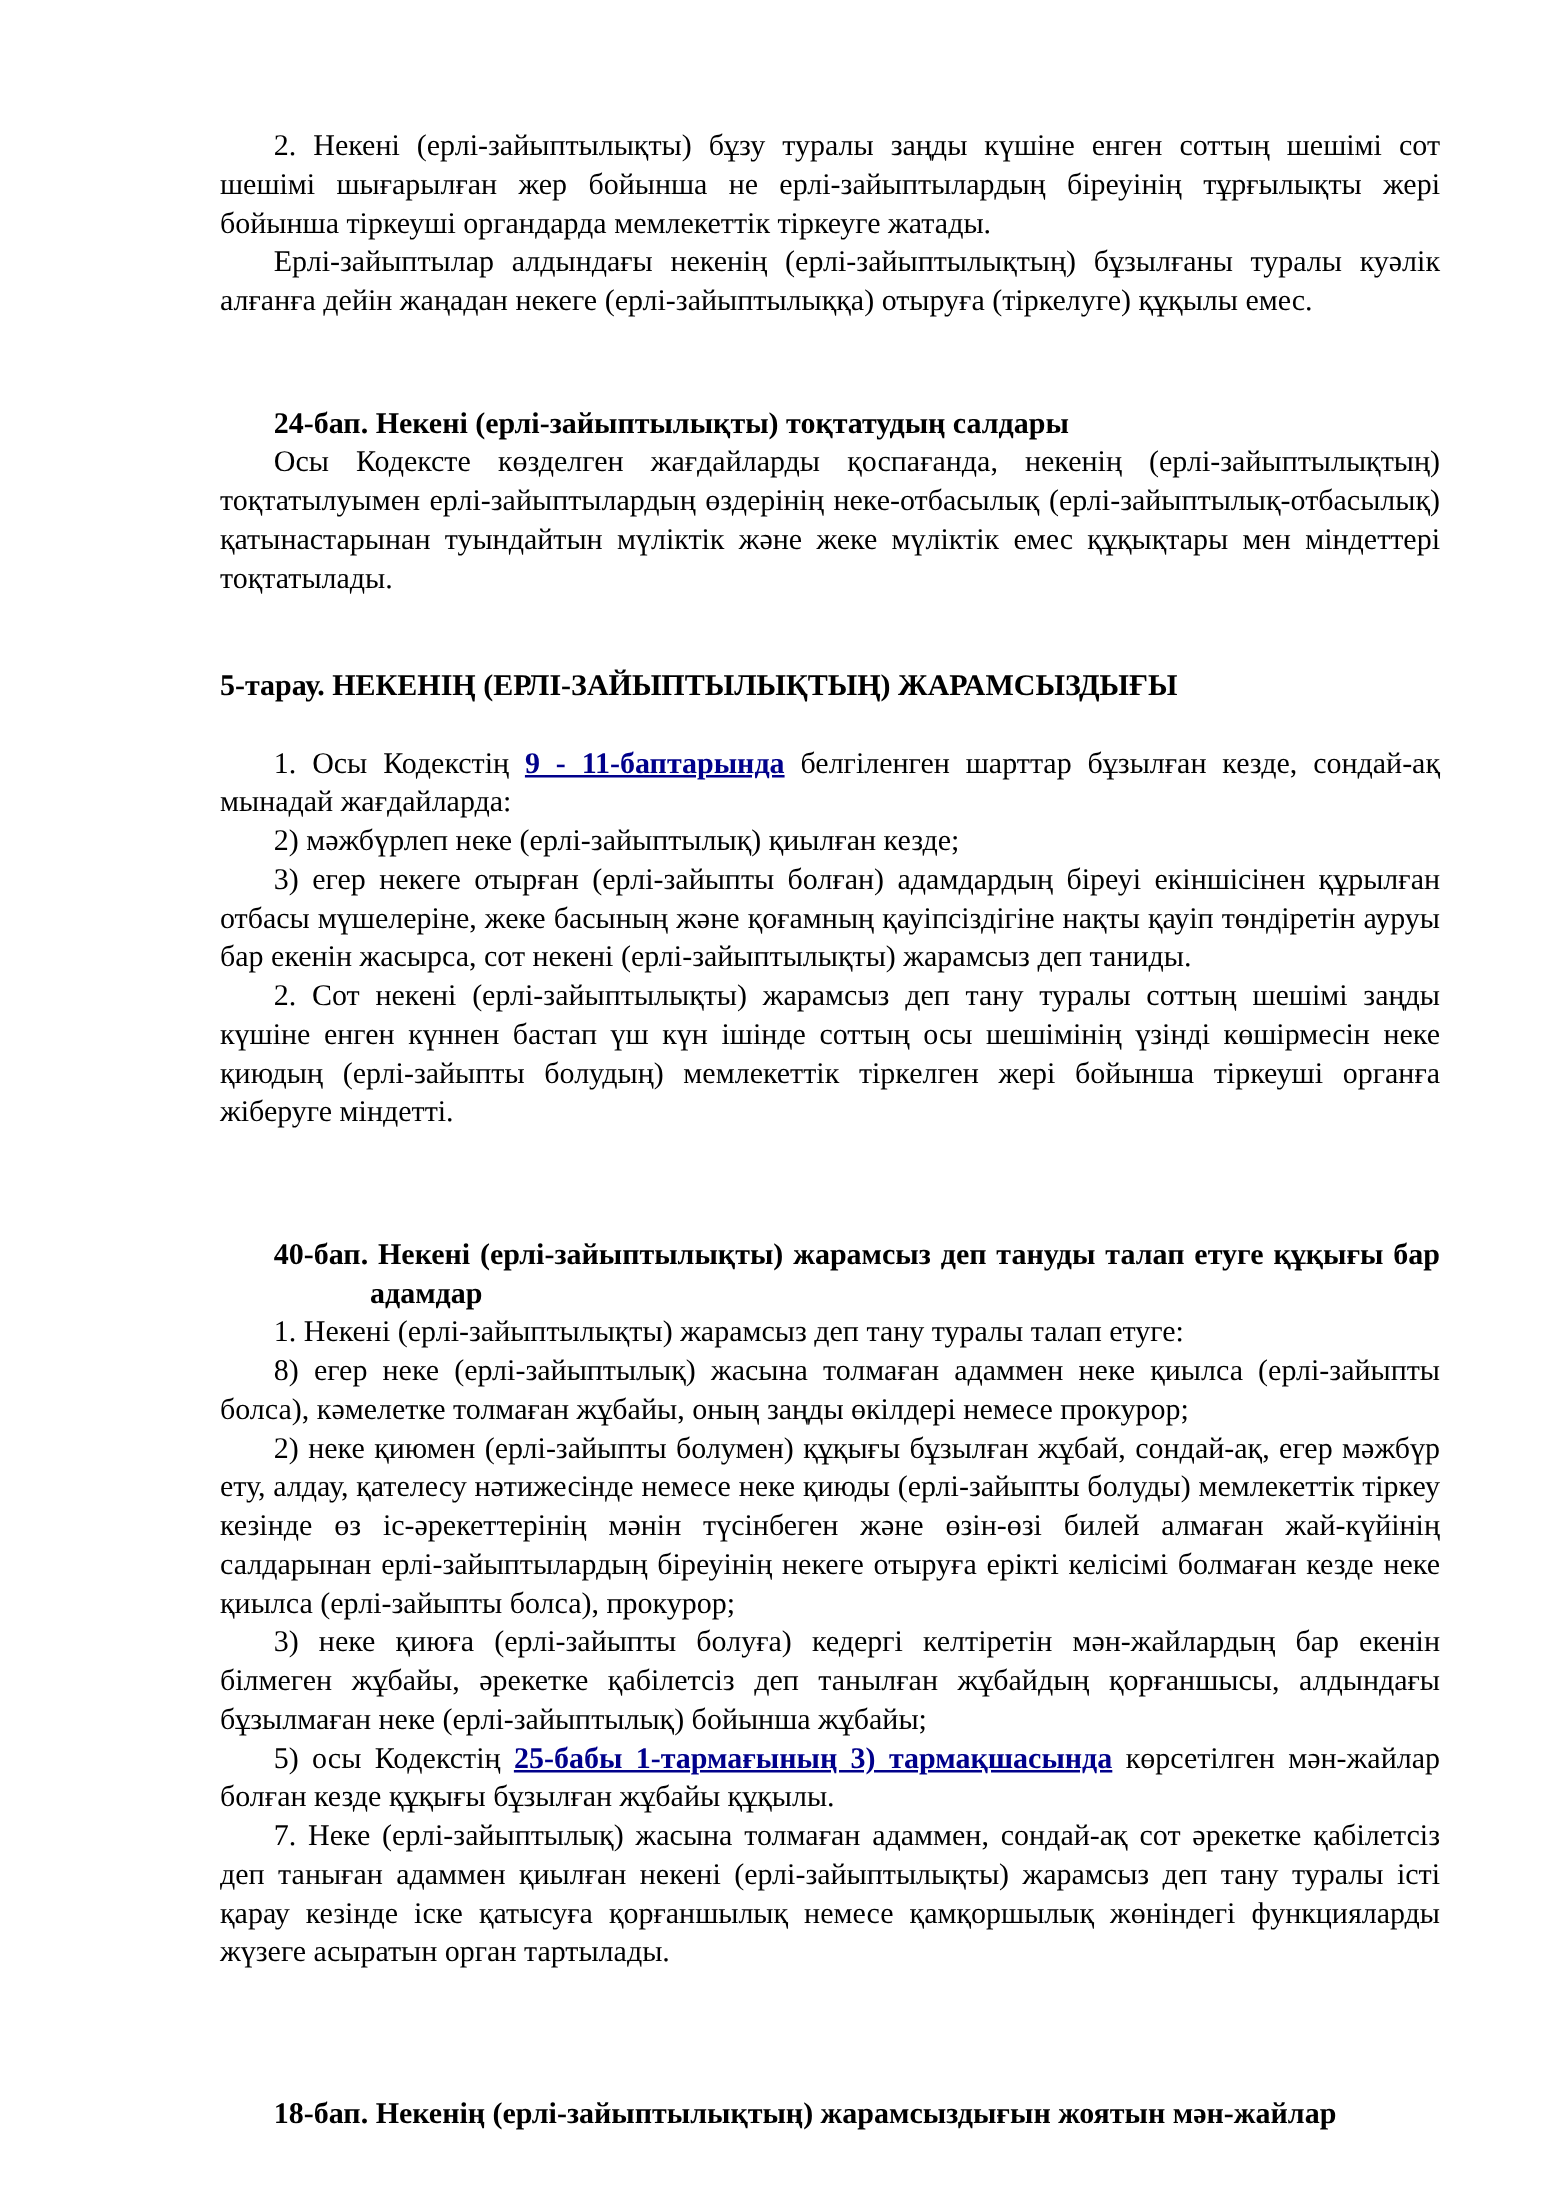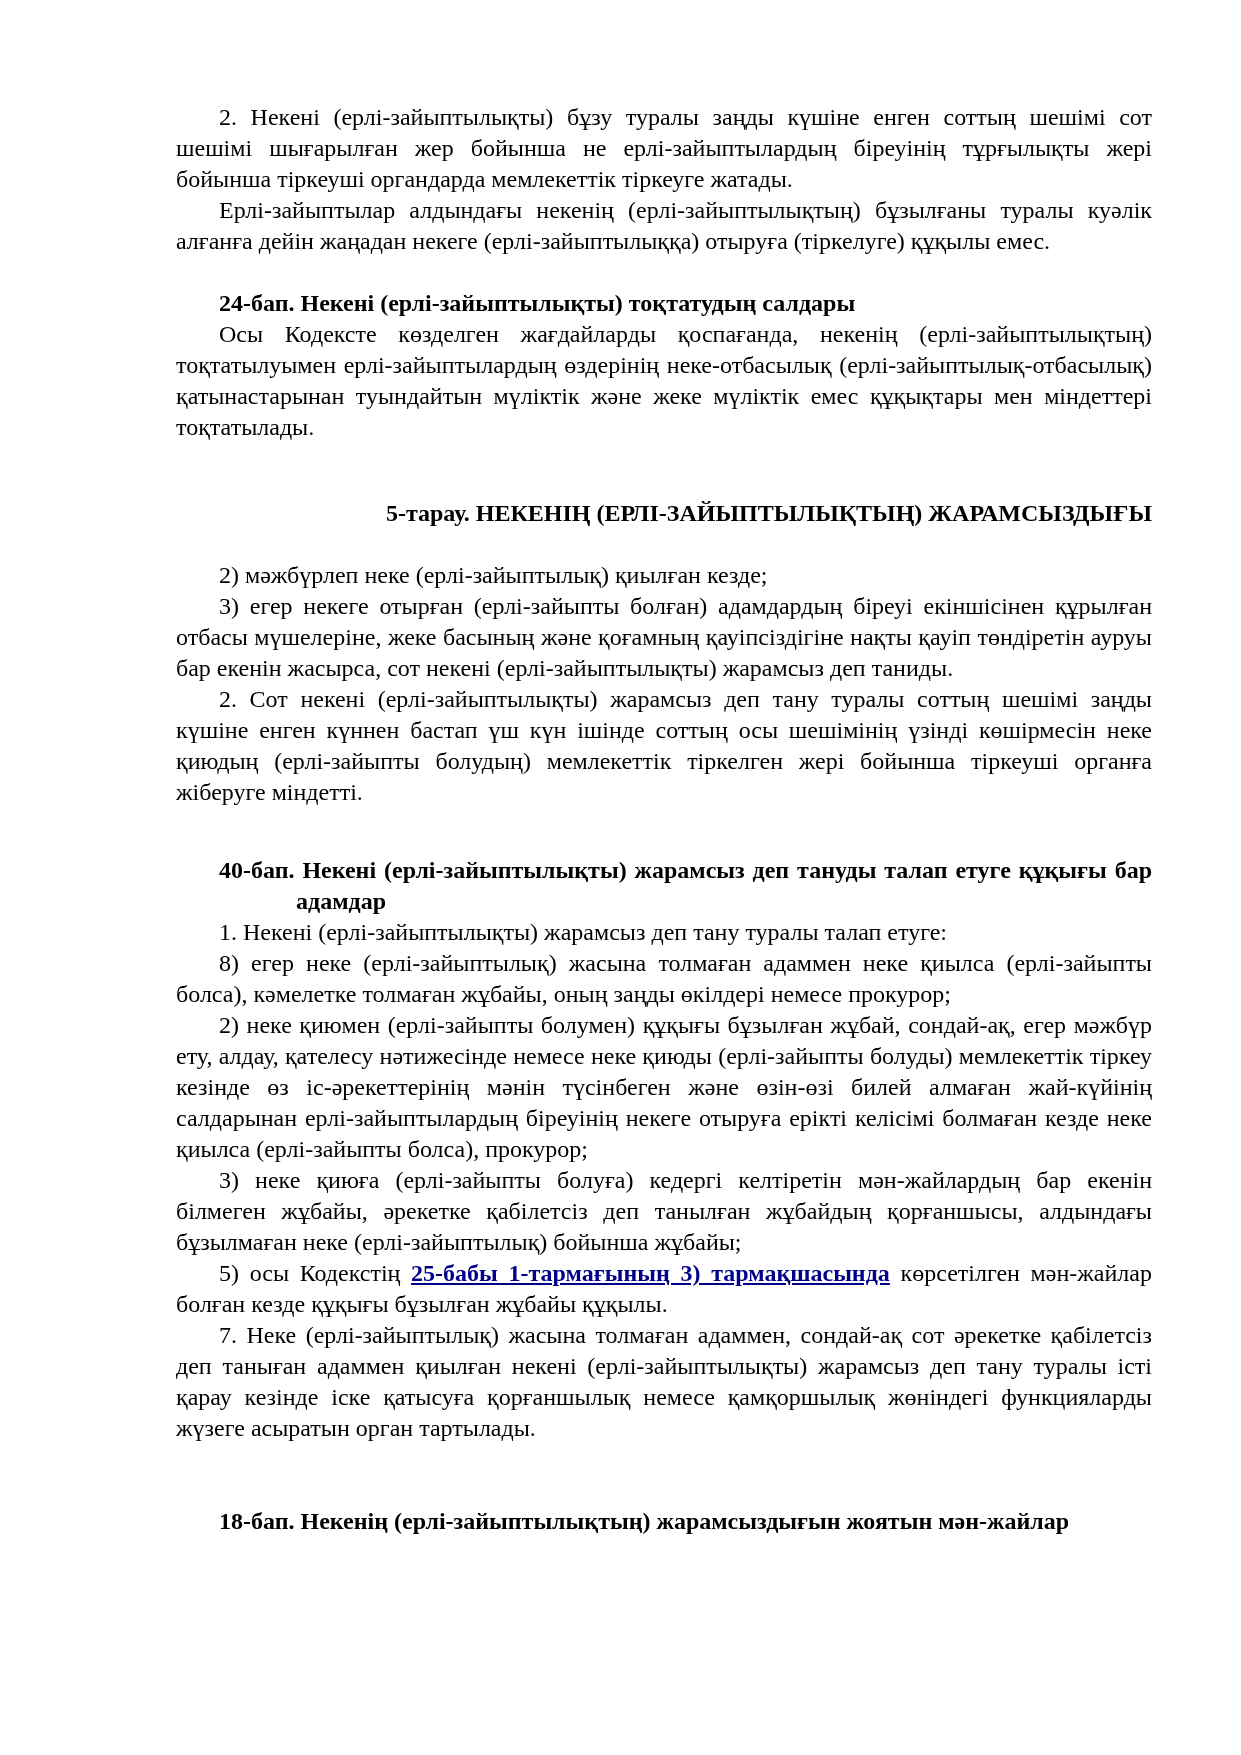--- a/index.html
+++ b/index.html
@@ -27,24 +27,25 @@
   p {
     margin: 0;
     text-align: justify;
     text-indent: 43px;
   }
   .heading {
     font-weight: bold;
     text-align: justify;
     padding-left: 120px;
     text-indent: -77px;
+    margin-top: 36px;
   }
   .chapter-heading {
     font-weight: bold;
-    text-align: right;
+    text-align: left;
     text-indent: 0;
     padding-left: 0;
   }
   .doclink {
     color: #00008B;
     font-weight: bold;
     text-decoration: underline;
     cursor: pointer;
   }
   .gap-s  { height: 31px; }
@@ -64,20 +65,21 @@
 
   <p class="heading">24-бап. Некені (ерлі-зайыптылықты) тоқтатудың салдары</p>
   <p>Осы Кодексте көзделген жағдайларды қоспағанда, некенің (ерлі-зайыптылықтың) тоқтатылуымен ерлі-зайыптылардың өздерінің неке-отбасылық (ерлі-зайыптылық-отбасылық) қатынастарынан туындайтын мүліктік және жеке мүліктік емес құқықтары мен міндеттері тоқтатылады.</p>
 
   <div class="gap-l"></div>
 
   <p class="chapter-heading">5-тарау. НЕКЕНІҢ (ЕРЛІ-ЗАЙЫПТЫЛЫҚТЫҢ) ЖАРАМСЫЗДЫҒЫ</p>
 
   <div class="gap-s"></div>
 
+  <p><span>1. Осы Кодекстің </span><a href="#" class="doclink">9 - 11-баптарында</a><span> белгіленген шарттар бұзылған кезде, сондай-ақ мынадай жағдайларда:</span></p>
   <p>2) мәжбүрлеп неке (ерлі-зайыптылық) қиылған кезде;</p>
   <p>3) егер некеге отырған (ерлі-зайыпты болған) адамдардың біреуі екіншісінен құрылған отбасы мүшелеріне, жеке басының және қоғамның қауіпсіздігіне нақты қауіп төндіретін ауруы бар екенін жасырса, сот некені (ерлі-зайыптылықты) жарамсыз деп таниды.</p>
   <p>2. Сот некені (ерлі-зайыптылықты) жарамсыз деп тану туралы соттың шешімі заңды күшіне енген күннен бастап үш күн ішінде соттың осы шешімінің үзінді көшірмесін неке қиюдың (ерлі-зайыпты болудың) мемлекеттік тіркелген жері бойынша тіркеуші органға жіберуге міндетті.</p>
 
   <div class="gap-m"></div>
 
   <p class="heading">40-бап. Некені (ерлі-зайыптылықты) жарамсыз деп тануды талап етуге құқығы бар адамдар</p>
   <p>1. Некені (ерлі-зайыптылықты) жарамсыз деп тану туралы талап етуге:</p>
   <p>8) егер неке (ерлі-зайыптылық) жасына толмаған адаммен неке қиылса (ерлі-зайыпты болса), кәмелетке толмаған жұбайы, оның заңды өкілдері немесе прокурор;</p>
   <p>2) неке қиюмен (ерлі-зайыпты болумен) құқығы бұзылған жұбай, сондай-ақ, егер мәжбүр ету, алдау, қателесу нәтижесінде немесе неке қиюды (ерлі-зайыпты болуды) мемлекеттік тіркеу кезінде өз іс-әрекеттерінің мәнін түсінбеген және өзін-өзі билей алмаған жай-күйінің салдарынан ерлі-зайыптылардың біреуінің некеге отыруға ерікті келісімі болмаған кезде неке қиылса (ерлі-зайыпты болса), прокурор;</p>

